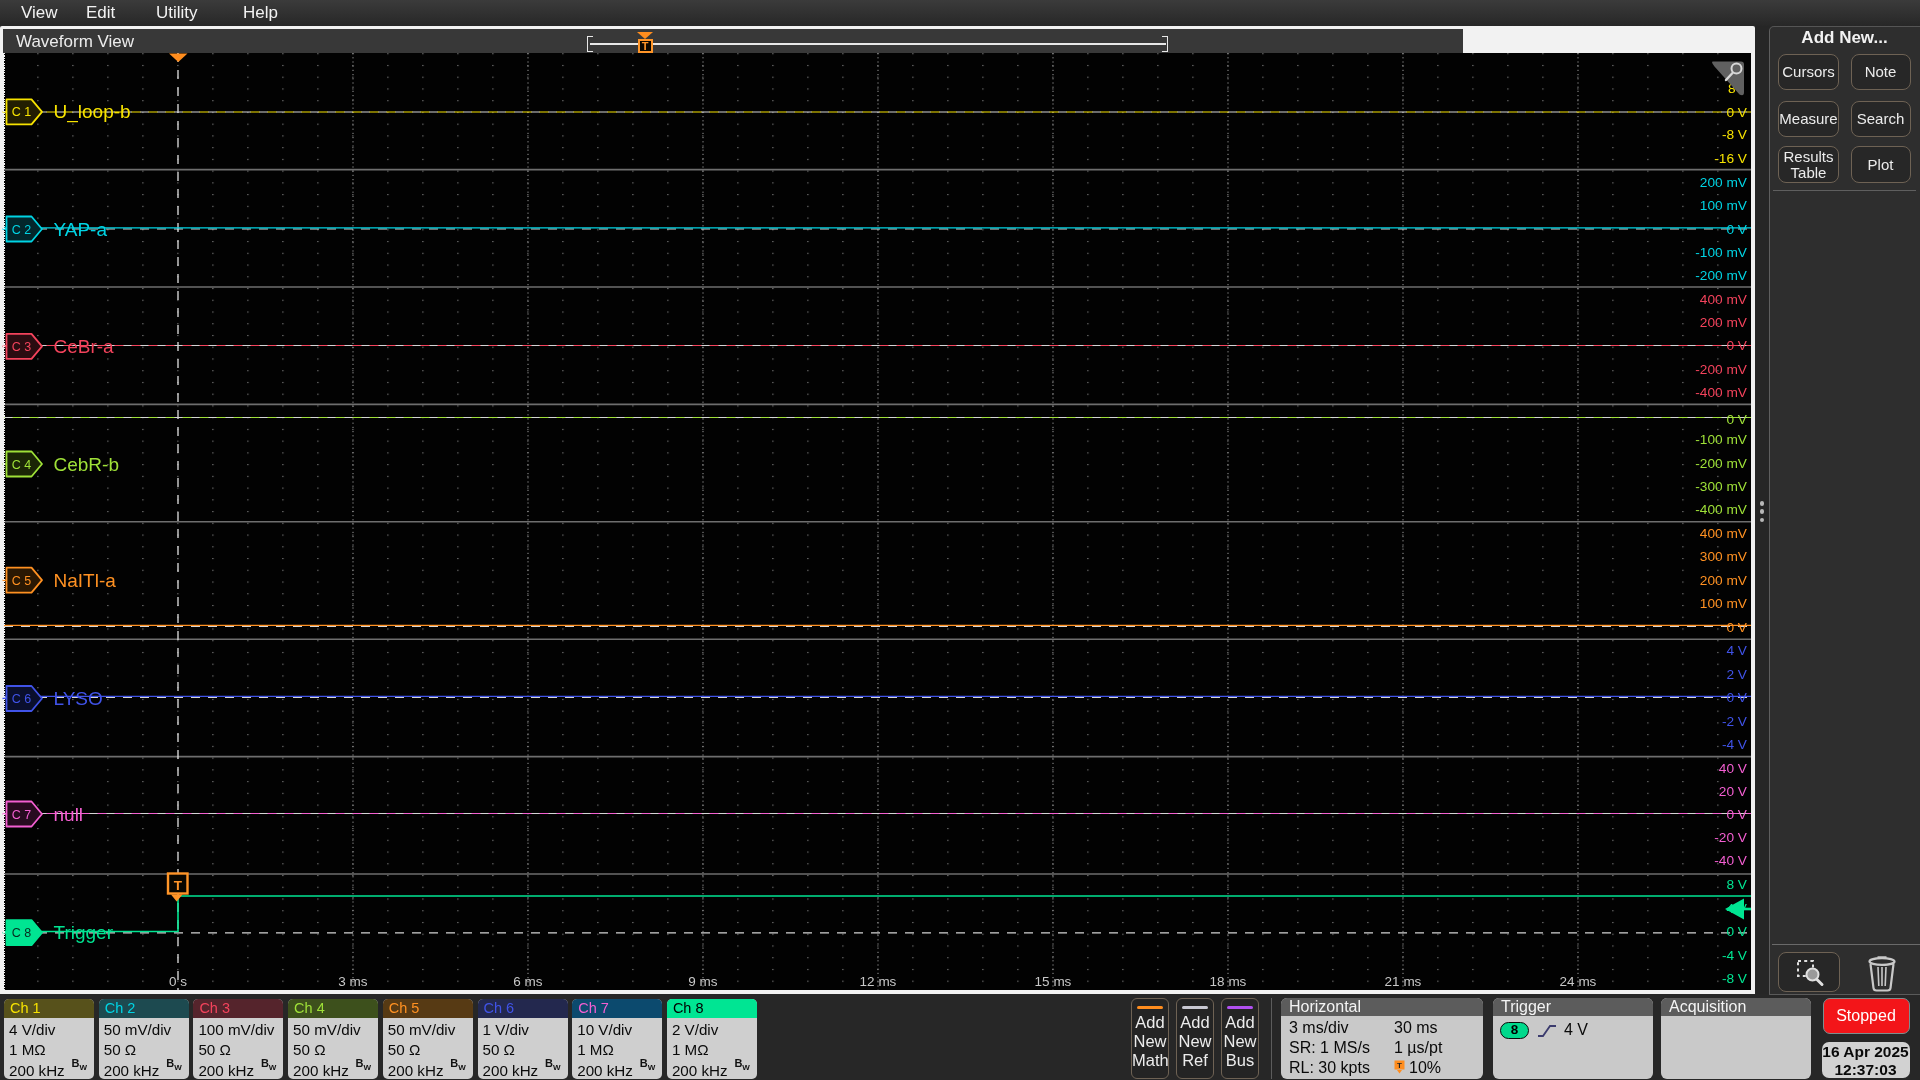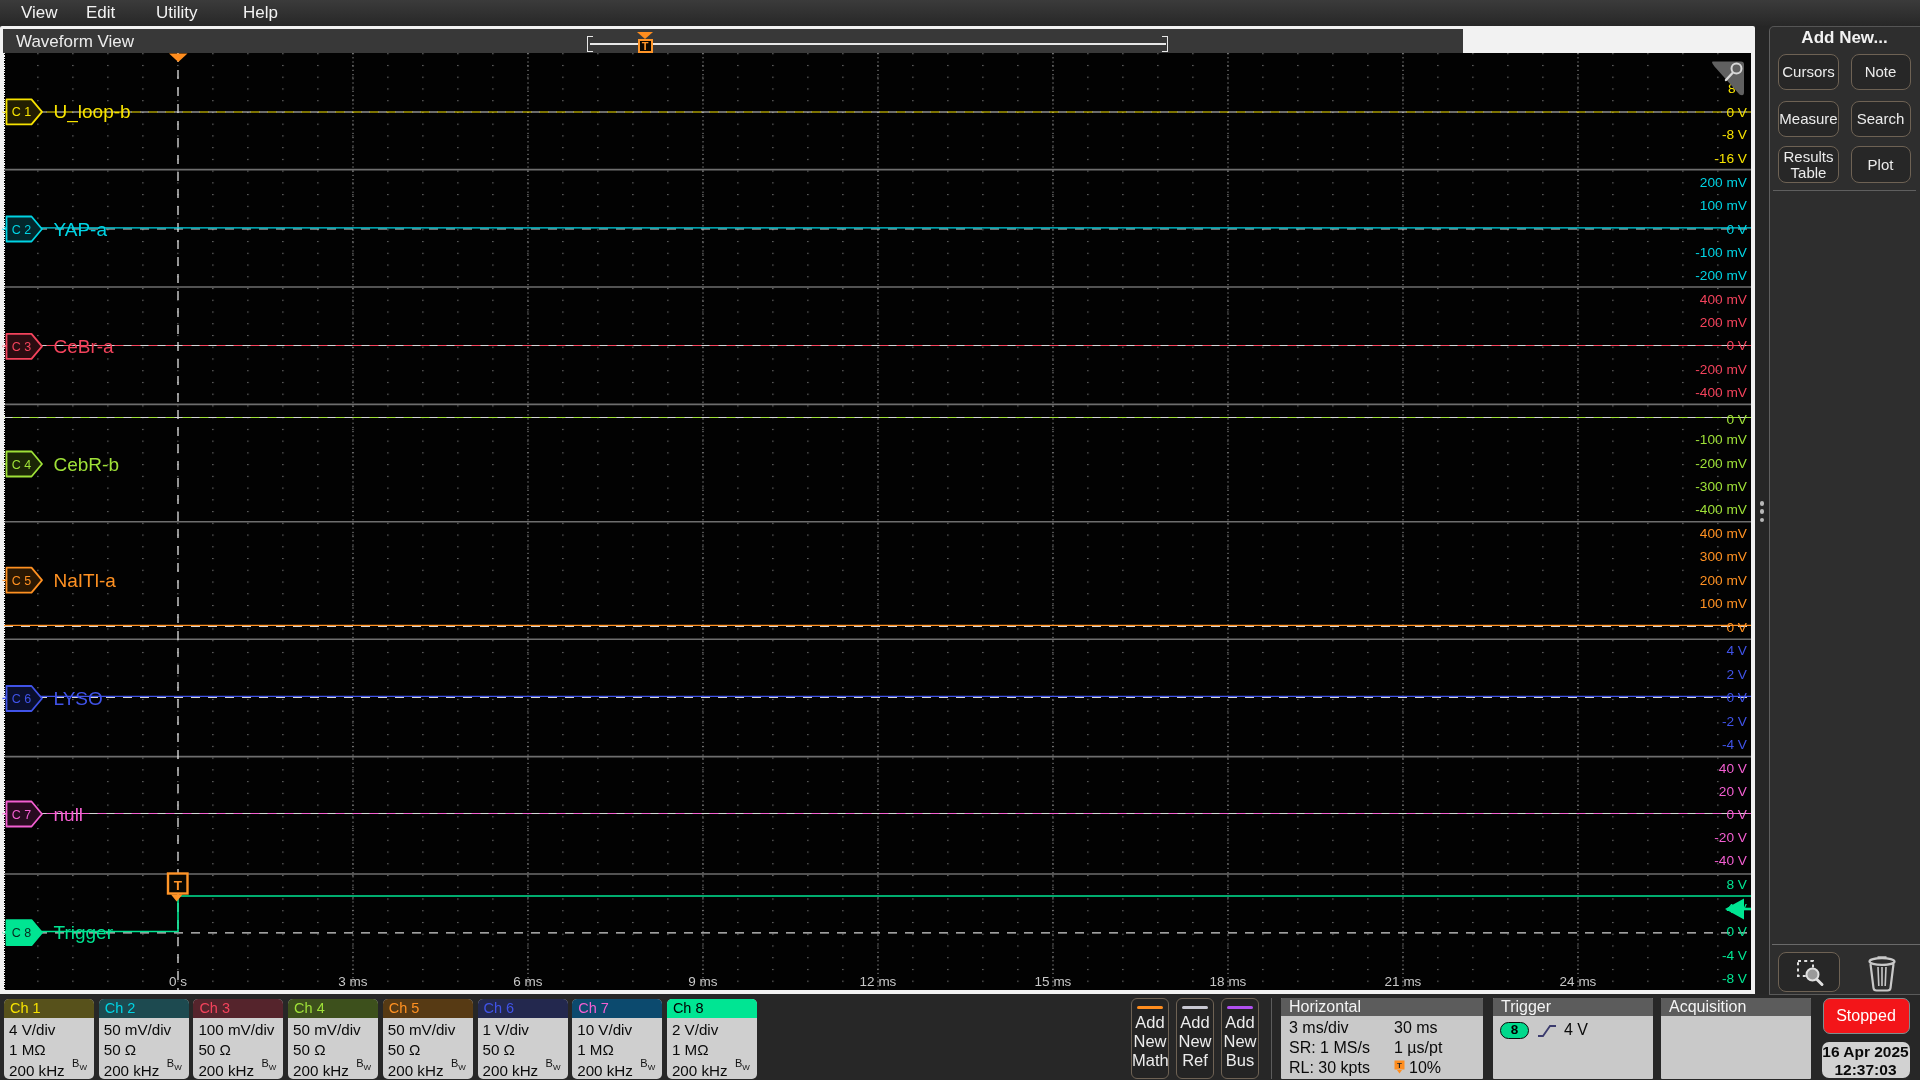--- a/index.html
+++ b/index.html
@@ -8,23 +8,23 @@
 .menubar{left:0;top:0;width:1920px;height:26px;background:linear-gradient(#3b3b3b,#272727);color:#f2f2f2;font-size:17px}
 .menubar span{position:absolute;top:3px}
 .winborder{left:0;top:26px;width:1754.5px;height:968px;background:#f2f2f2;border-radius:2px}
 .titlebar{left:3px;top:28.5px;width:1460px;height:24.5px;background:#383838;color:#ececec;font-size:17px}
 .rpanel{left:1769px;top:26px;width:151px;height:968px;background:#2e2e2e;border-left:1.5px solid #5e5e5e;border-top:1.5px solid #555;border-top-left-radius:5px}
 .btn{position:absolute;background:#272727;border:1.2px solid #6e6254;border-radius:8px;color:#ececec;font-size:15px;display:flex;align-items:center;justify-content:center;text-align:center;line-height:16px}
 .bottombar{left:0;top:994px;width:1920px;height:86px;background:#272727}
 .chbadge{position:absolute;top:999px;width:90px;height:80px;border-radius:5px;background:#cfcfcf;overflow:hidden}
 .chhead{height:19px;font-size:14.5px;padding:1px 16px 0 6px}
 .chbody{font-size:15.2px;color:#0a0a0a;padding:2px 0 0 5px;line-height:20.4px;position:relative}
-.bw{position:absolute;right:7px;font-size:11px;font-weight:normal;color:#111}
+.bw{position:absolute;right:7px;font-size:11px;font-weight:bold;color:#111}
 .bw sub{font-size:8px}
-.panel{position:absolute;top:998px;height:81px;border-radius:1px;overflow:hidden;background:#c9c9c9}
+.panel{position:absolute;top:998px;height:81px;border-radius:6px;overflow:hidden;background:#c9c9c9}
 .phead{height:18px;background:#5c5c5c;color:#f4f4f4;font-size:16px;padding:0 0 0 8px;line-height:18px}
 .pbody{font-size:16px;color:#0a0a0a;position:relative;height:63px}
 .addbtn{position:absolute;top:998px;width:38px;height:81px;background:#242424;border:1.2px solid #6e6254;border-radius:6px;color:#ececec;font-size:16.5px;text-align:center;line-height:19px;padding-top:14px}
 .addbtn i{position:absolute;left:5px;right:5px;top:7px;height:3px;border-radius:2px}
 
 </style></head><body>
 <div id="stage">
 <div class="abs menubar">
       <span style="left:21px">View</span>
       <span style="left:86px">Edit</span>

